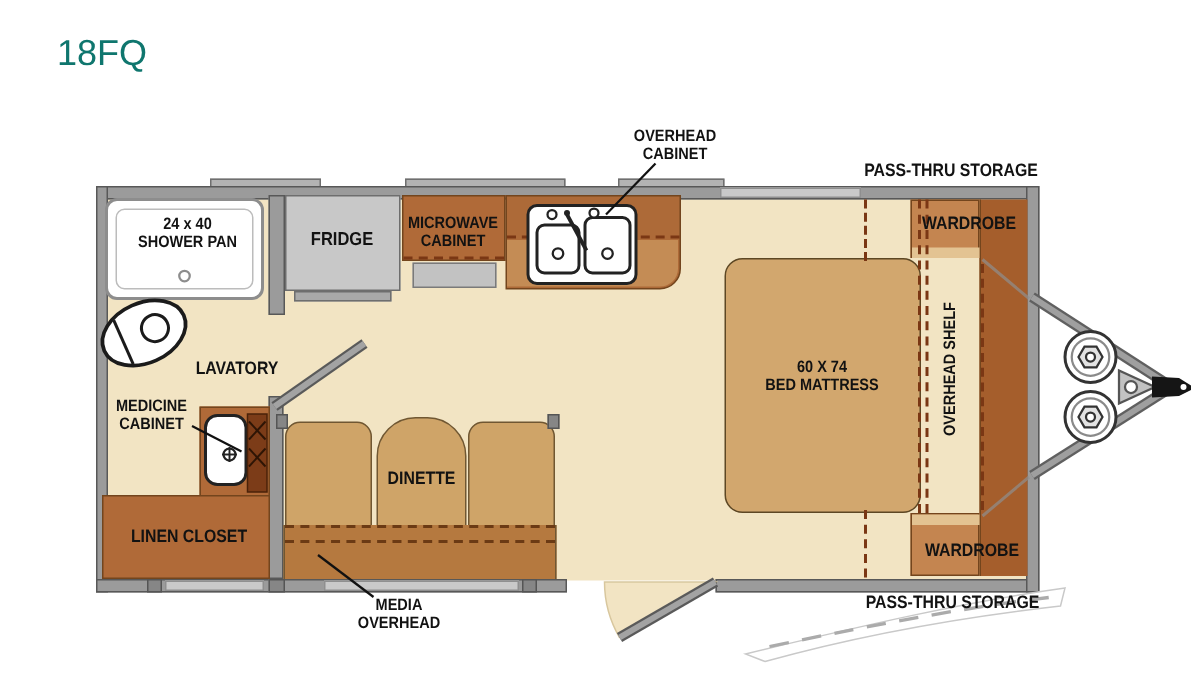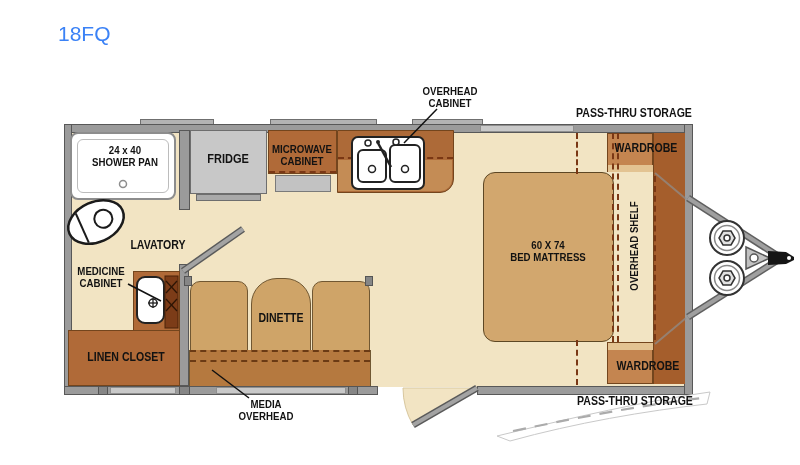--- a/index.html
+++ b/index.html
@@ -11,21 +11,21 @@
   .bump{position:absolute;box-sizing:border-box;background:#b3b3b3;border:1px solid #6f6f6f;z-index:1;}
   .post{position:absolute;box-sizing:border-box;background:#868686;border:1px solid #555;z-index:3;}
   .fix{position:absolute;box-sizing:border-box;z-index:2;}
   .cab{background:#b06a38;border:1.5px solid #73451d;}
   .lbl{position:absolute;z-index:6;color:#121212;font-weight:700;text-align:center;
        transform:translate(-50%,-50%) scaleX(.88);white-space:nowrap;line-height:1.1;}.s11{font-size:11px}.s12{font-size:12px}.s13{font-size:12.5px}
   .rot{transform:translate(-50%,-50%) rotate(-90deg) scaleX(.88);}
   .vdash{position:absolute;width:0;border-left:2px dashed #7a3714;z-index:3;}
   .hdash{position:absolute;height:0;border-top:2px dashed #7a3714;z-index:3;}
   .ddash{position:absolute;height:8px;border-top:2px dashed #6b3a14;border-bottom:2px dashed #6b3a14;z-index:3;}
-  #title{position:absolute;left:38px;top:22px;font-size:21px;font-weight:400;color:#3b82f6;z-index:6;margin-left:20px;}
+  #title{position:absolute;left:38px;top:22px;font-size:24px;font-weight:400;color:#0f766e;z-index:6;}
   #svg-overlay{position:absolute;left:0;top:0;z-index:4;pointer-events:none;}
   #wm{position:absolute;left:492px;top:358px;z-index:5;font-style:italic;font-weight:700;
       white-space:nowrap;display:flex;align-items:baseline;color:rgba(255,255,255,0.38);
       -webkit-text-stroke:2px rgba(168,168,168,0.78);}
   #wm .p1{font-size:46px;letter-spacing:-2px;}
   #wm .p2{font-size:56px;letter-spacing:-2px;}
   #swoosh{position:absolute;left:0;top:0;z-index:5;pointer-events:none;}
 </style>
 </head>
 <body>

